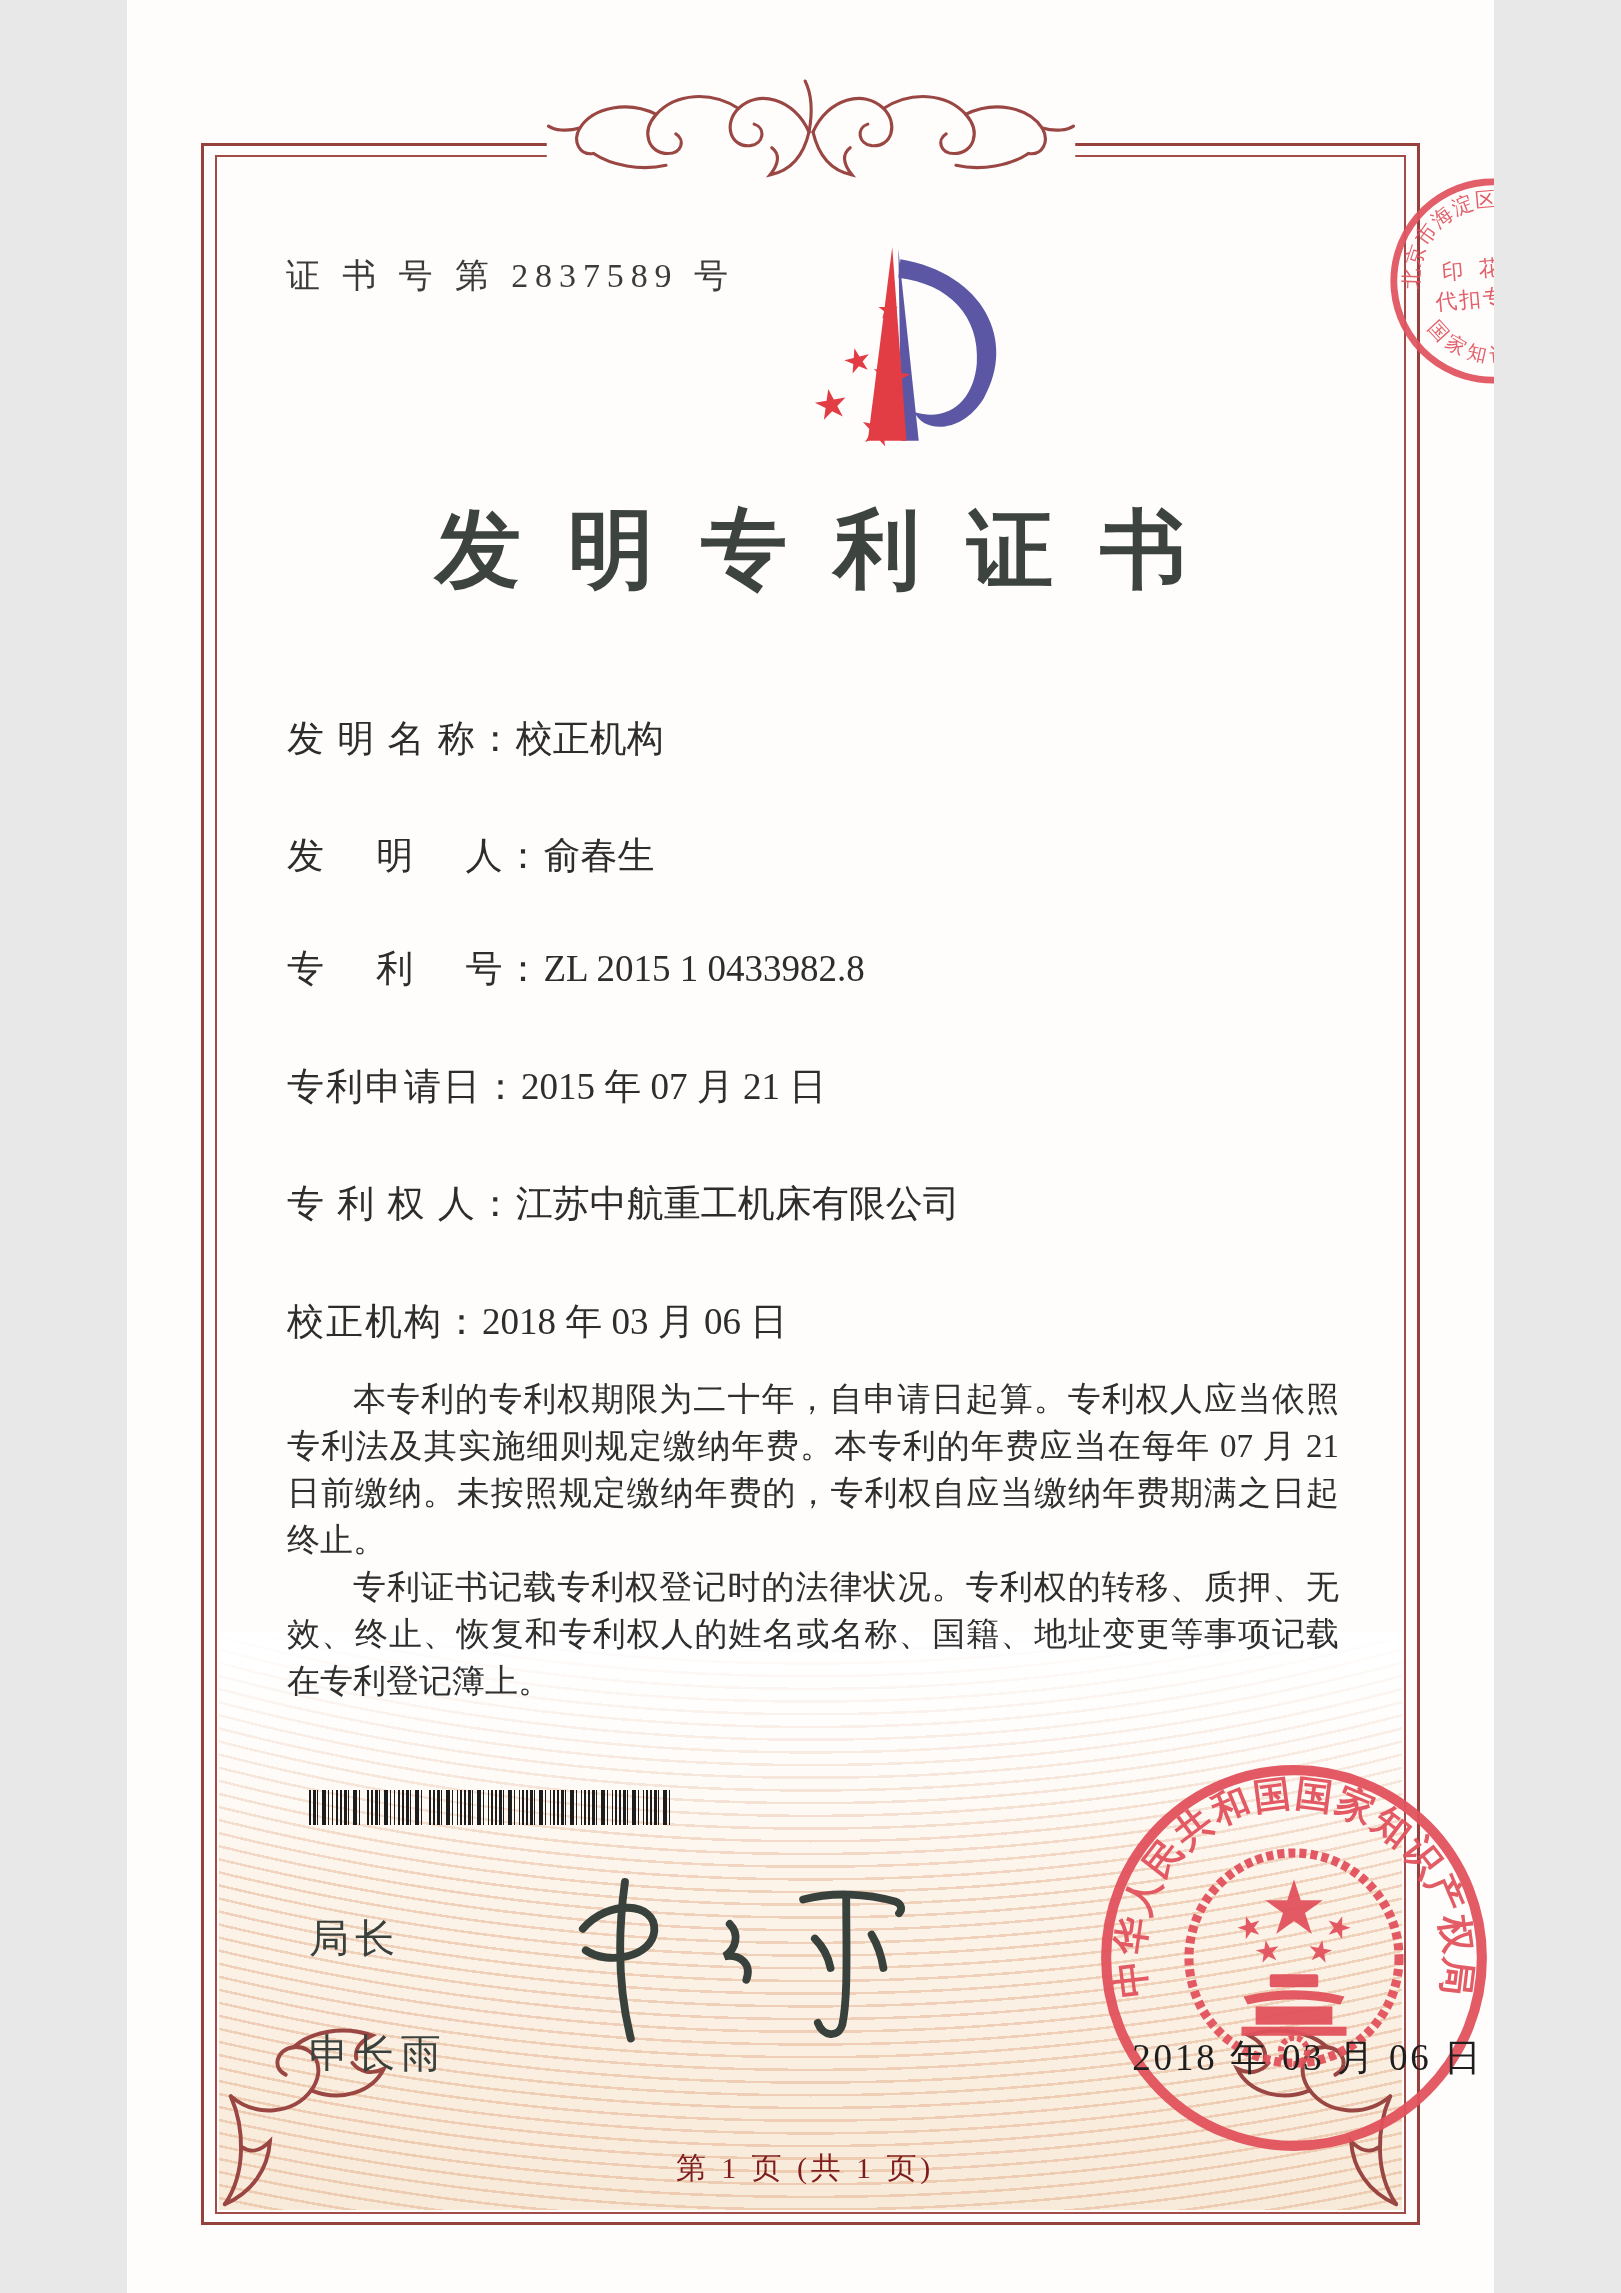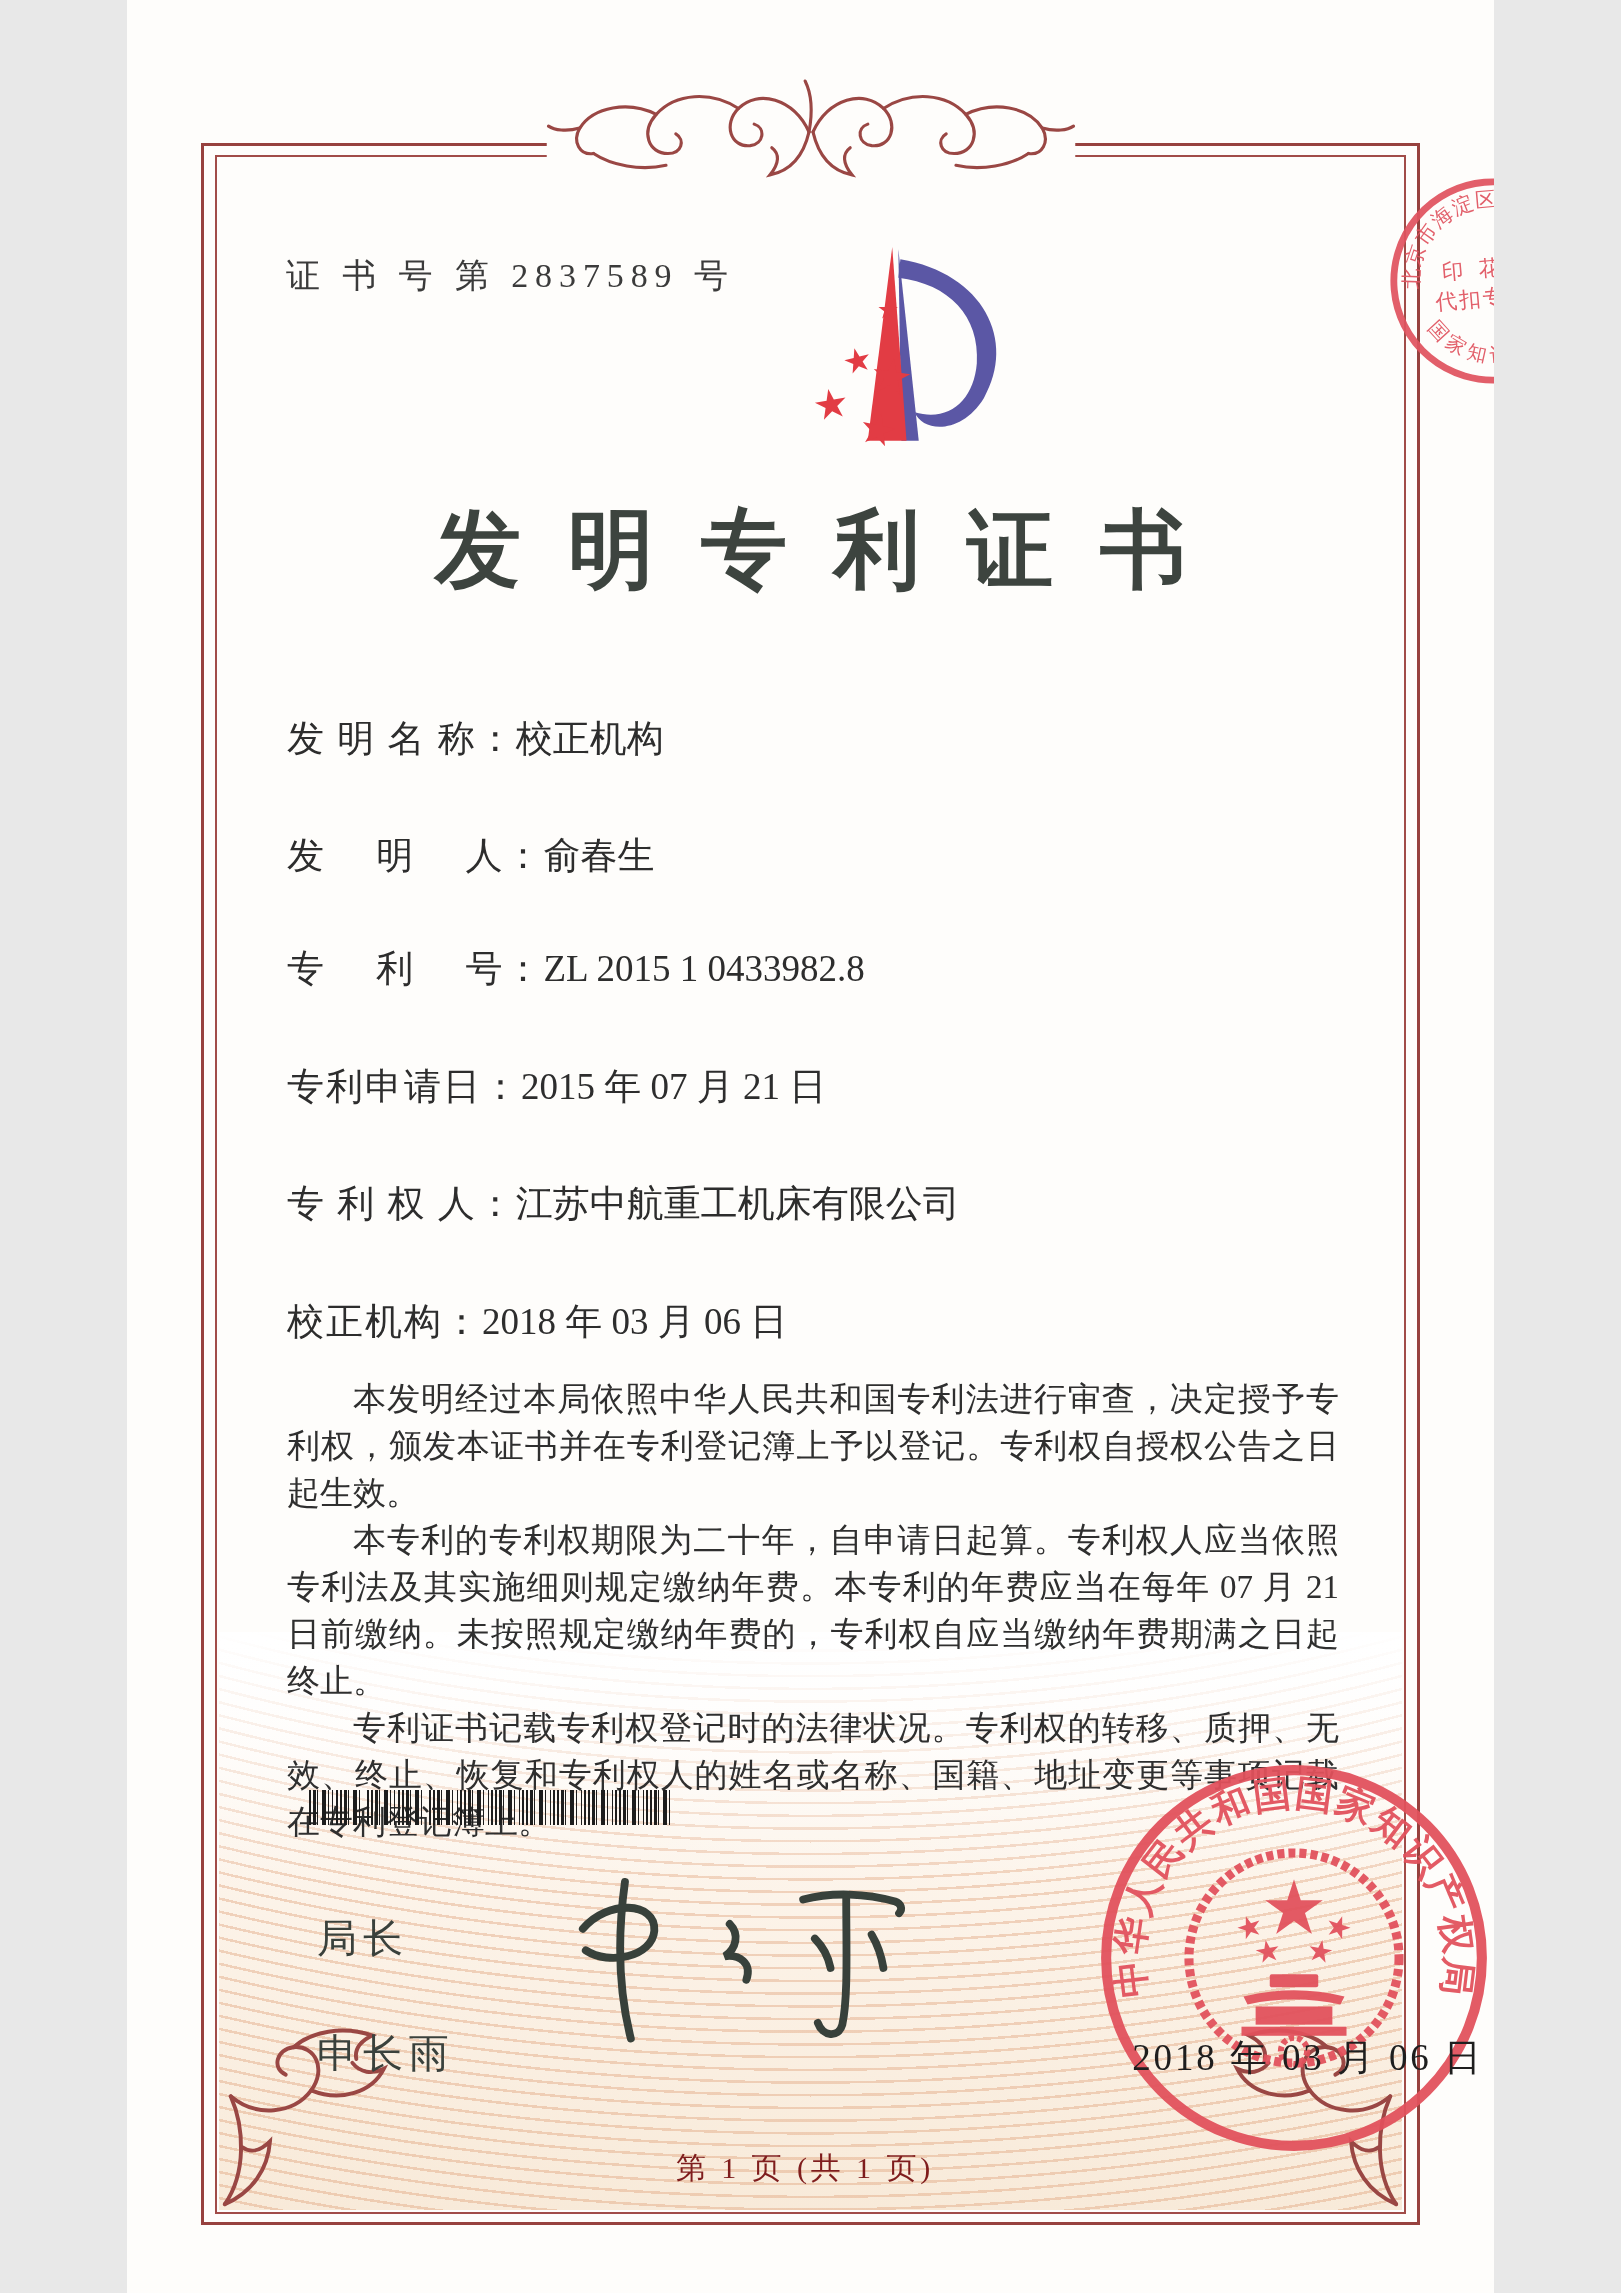--- a/index.html
+++ b/index.html
@@ -71,21 +71,21 @@
     background:repeating-linear-gradient(90deg,
       #1d1d1d 0 2px, rgba(0,0,0,0) 2px 3.9px,
       #1d1d1d 3.9px 6.9px, rgba(0,0,0,0) 6.9px 7.8px,
       #1d1d1d 7.8px 8.8px,  rgba(0,0,0,0) 8.8px 12.7px,
       #1d1d1d 12.7px 16.7px, rgba(0,0,0,0) 16.7px 18.6px,
       #1d1d1d 18.6px 19.6px, rgba(0,0,0,0) 19.6px 23.5px,
       #1d1d1d 23.5px 24.5px, rgba(0,0,0,0) 24.5px 27.4px,
       #1d1d1d 27.4px 29px, rgba(0,0,0,0) 29px 31px);
   }
   .signer-role,.signer-name{
-    position:absolute;left:190px;z-index:4;
+    position:absolute;left:182px;z-index:4;
     font-family:Liberation Sans, sans-serif;
     font-size:40px;color:#3a413c;letter-spacing:5.9px;
   }
   .signer-role{top:1911px;}
   .signer-name{top:1998px;margin-top:28px;}
   .signature{position:absolute;left:402px;top:1870px;width:421px;height:196px;z-index:4;}
   .seal-main{position:absolute;left:965px;top:1756px;width:404px;height:404px;z-index:5;opacity:.94;}
   .seal-date{
     position:absolute;left:985px;top:2033px;width:392px;text-align:center;z-index:6;
     font-size:37px;color:#1e1e1e;letter-spacing:2.9px;white-space:nowrap;
@@ -193,21 +193,20 @@
   <div class="doc-title">发明专利证书</div>
 
   <div class="field f1"><span class="lab">发　 明 　人：</span><span>俞春生</span></div>
   <div class="field f0"><span class="lab">发 明 名 称：</span><span>校正机构</span></div>
   <div class="field f2"><span class="lab">专　 利 　号：</span><span>ZL 2015 1 0433982.8</span></div>
   <div class="field f3"><span class="lab">专利申请日：</span><span>2015 年 07 月 21 日</span></div>
   <div class="field f4"><span class="lab">专 利 权 人：</span><span>江苏中航重工机床有限公司</span></div>
   <div class="field f5"><span class="lab">校正机构：</span><span>2018 年 03 月 06 日</span></div>
 
   <div class="body-text">
-    <p>本发明经过本局依照中华人民共和国专利法进行审查，决定授予专利权，颁发本证书并在专利登记簿上予以登记。专利权自授权公告之日起生效。</p>
     <p>本专利的专利权期限为二十年，自申请日起算。专利权人应当依照专利法及其实施细则规定缴纳年费。本专利的年费应当在每年 07 月 21 日前缴纳。未按照规定缴纳年费的，专利权自应当缴纳年费期满之日起终止。</p>
     <p>专利证书记载专利权登记时的法律状况。专利权的转移、质押、无效、终止、恢复和专利权人的姓名或名称、国籍、地址变更等事项记载在专利登记簿上。</p>
   </div>
 
   <div class="barcode"></div>
 
   <div class="signer-role">局长</div>
   <div class="signer-name">申长雨</div>
 
   <svg class="signature" viewBox="0 0 430 200">

